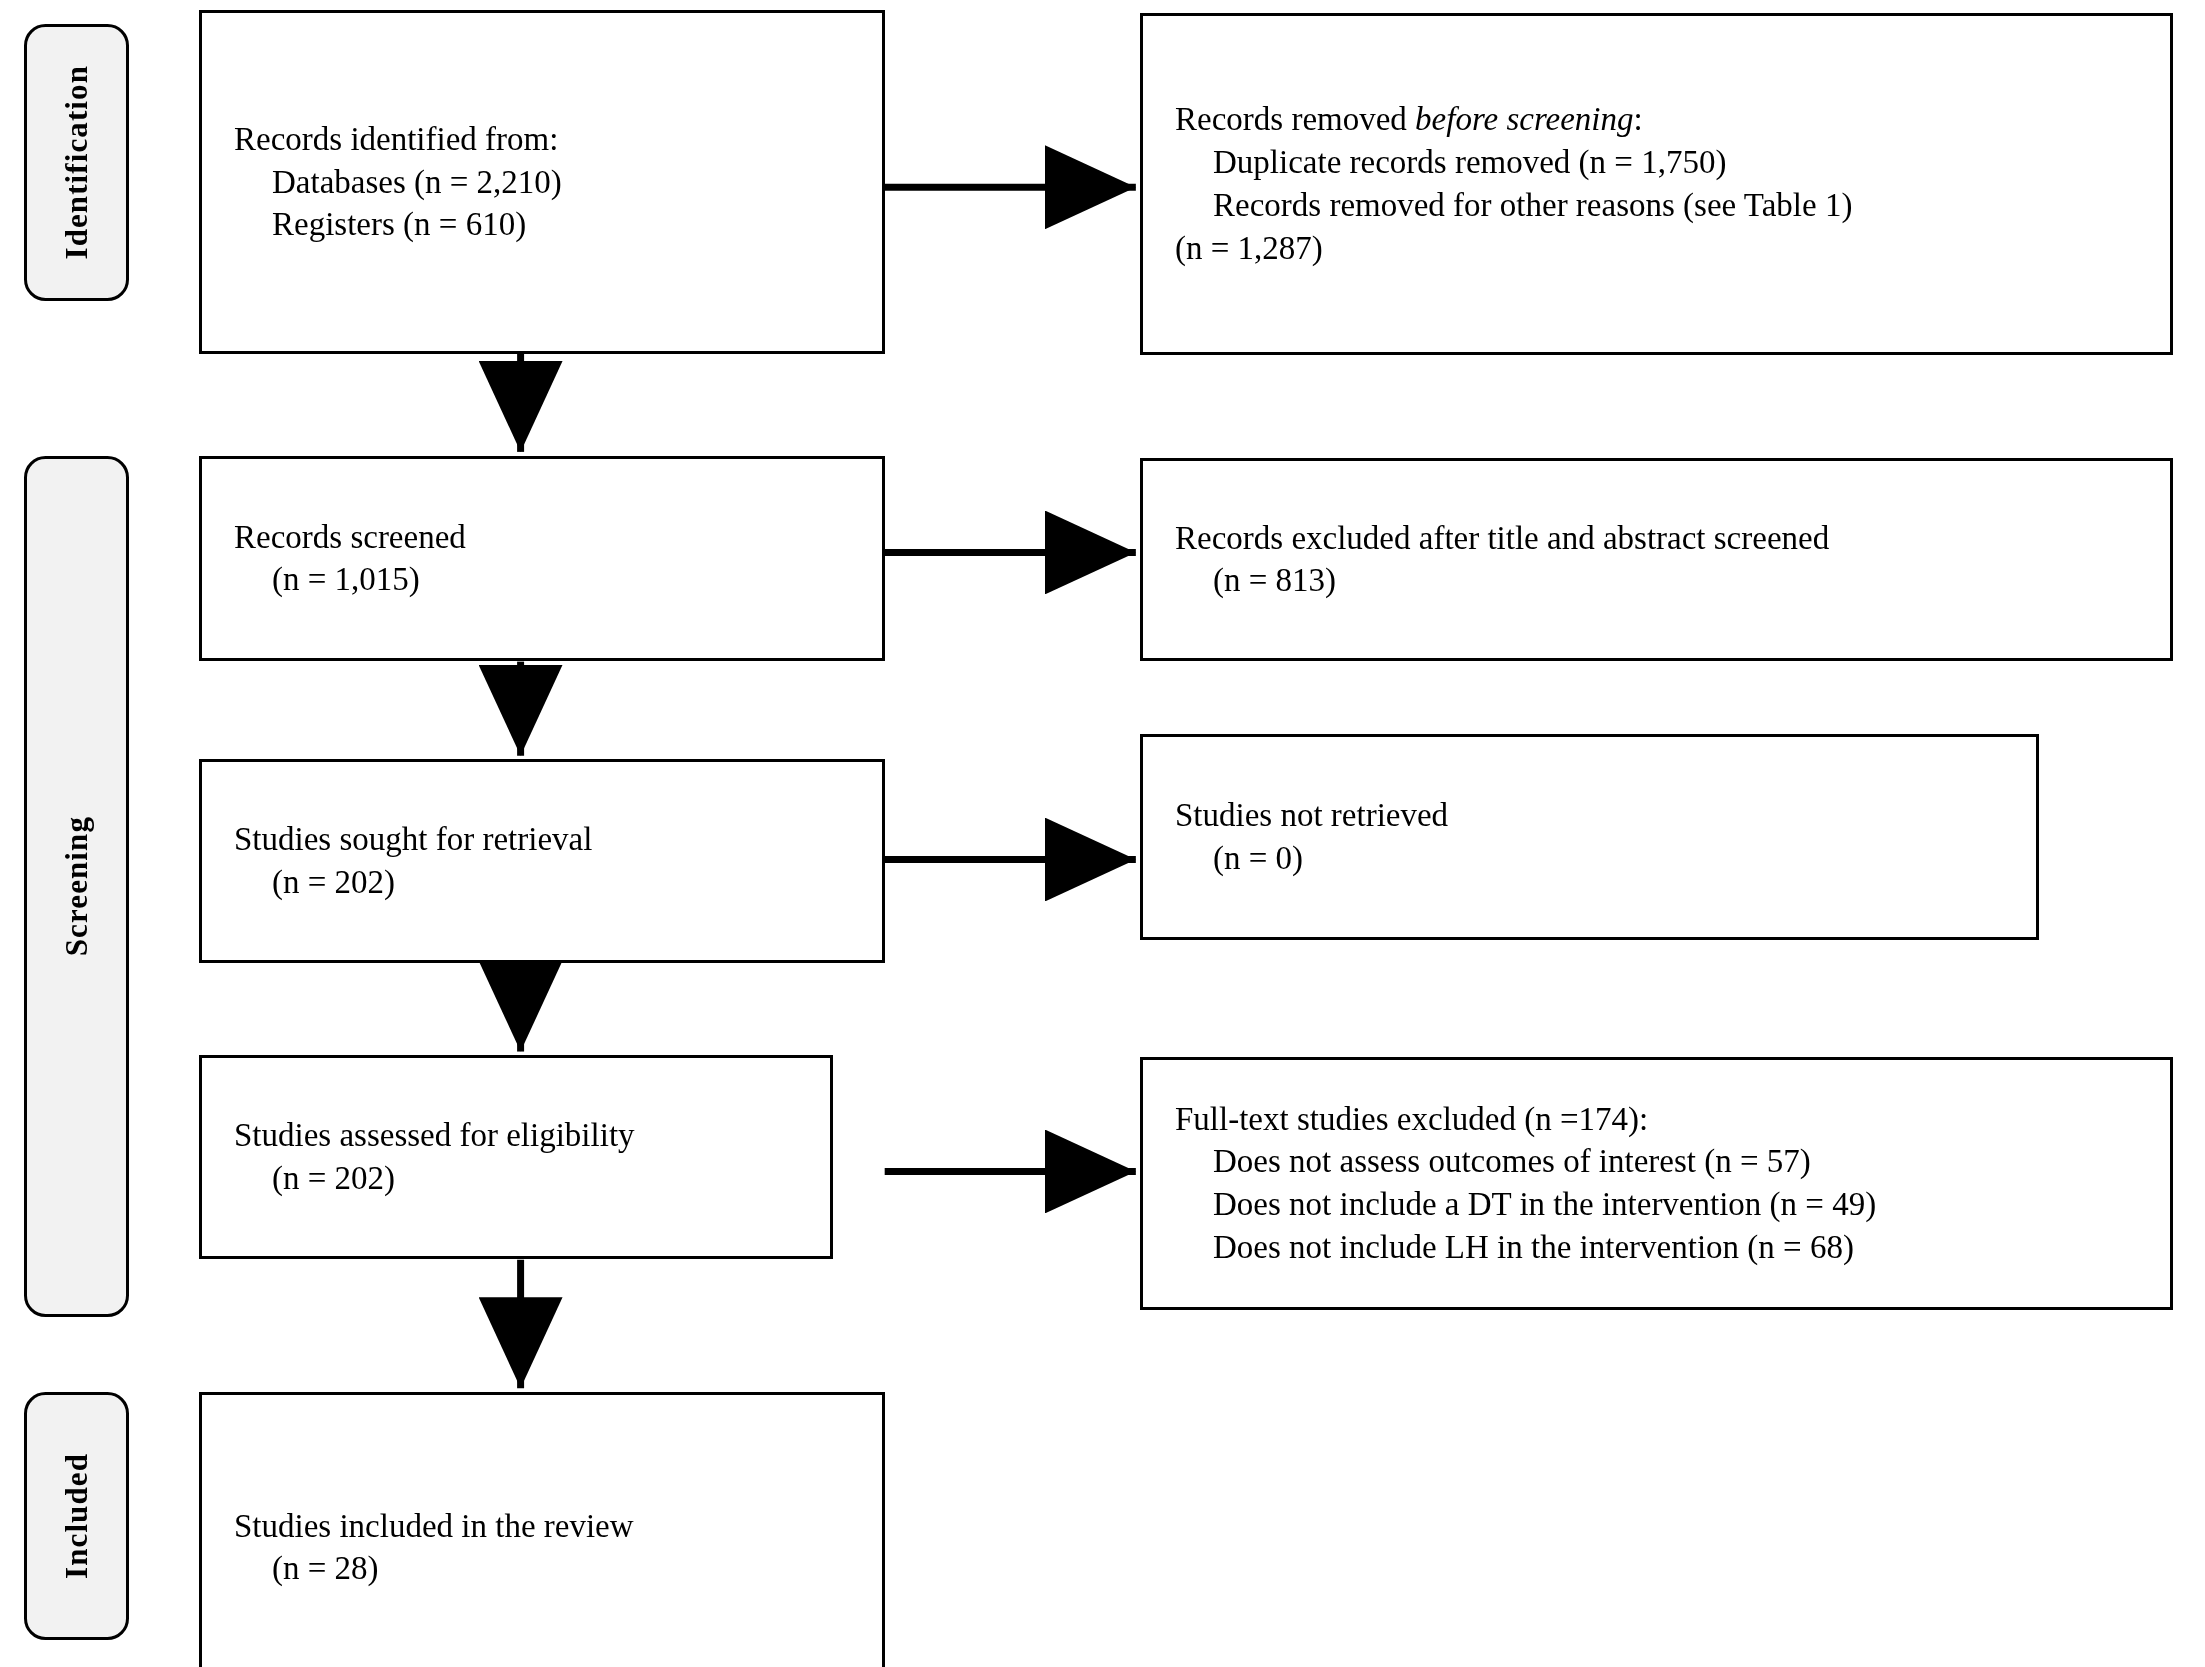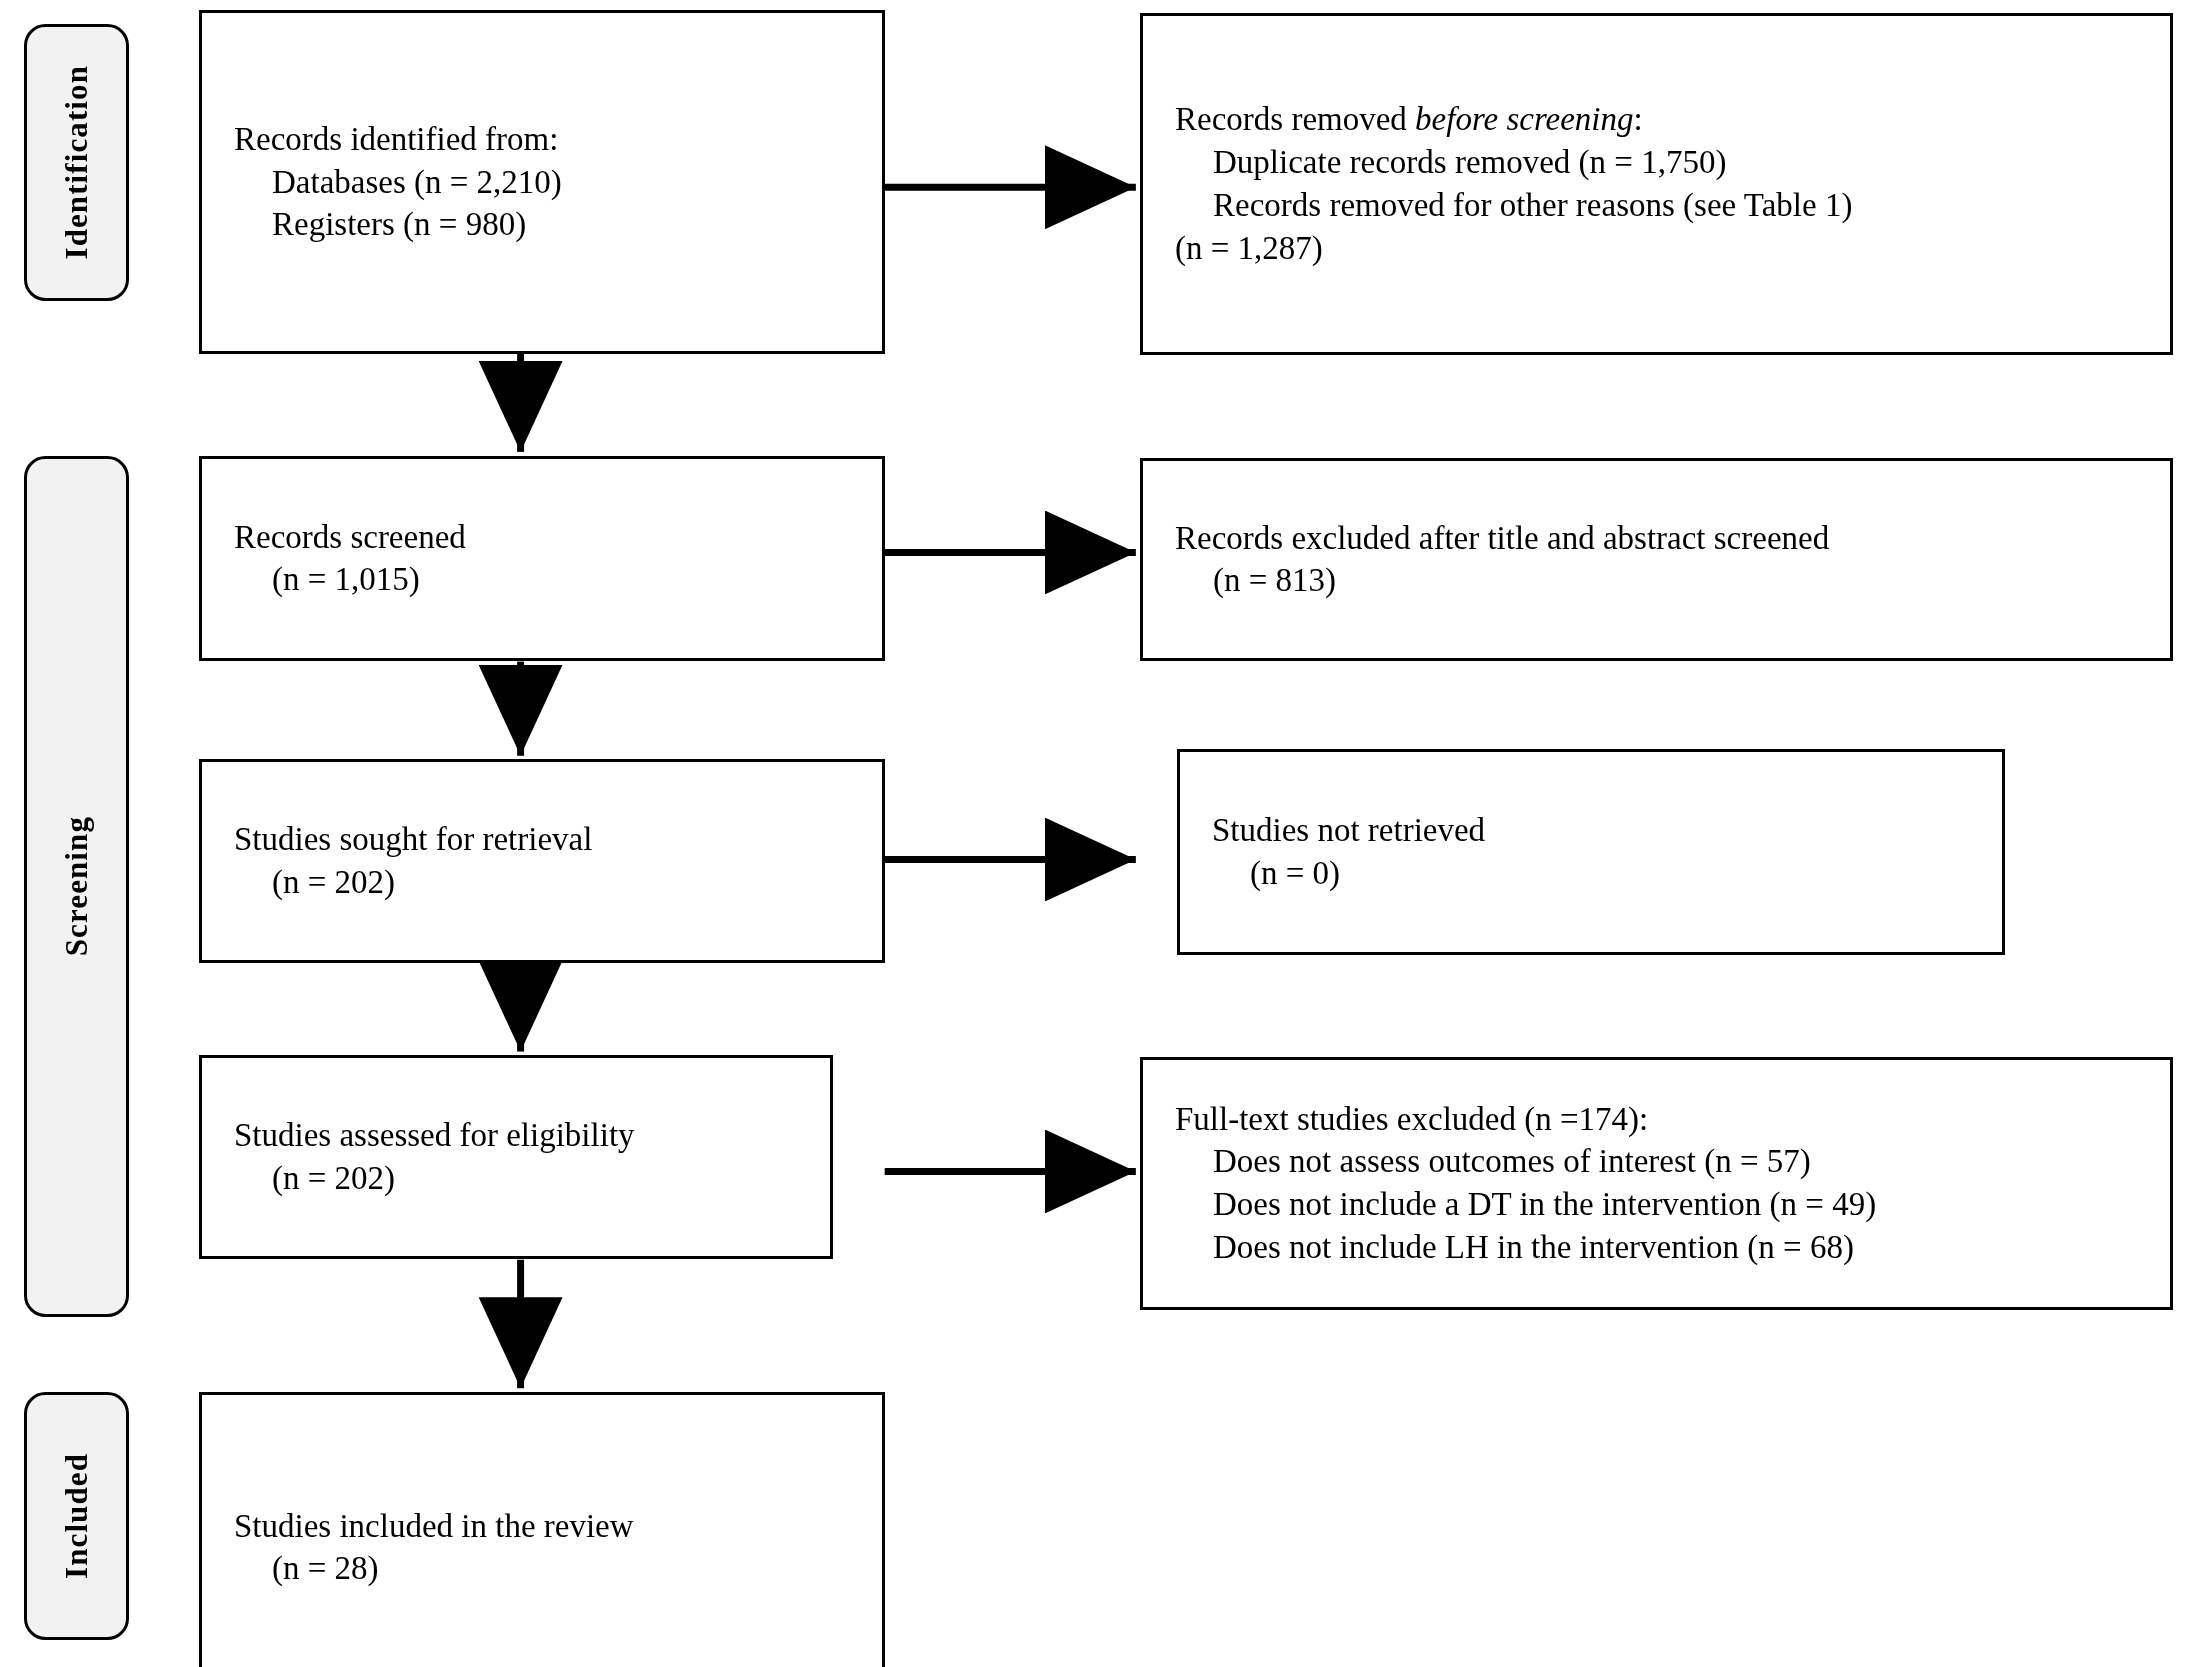--- a/index.html
+++ b/index.html
@@ -86,21 +86,21 @@
   </div>
 
   <div class="stage-label" style="left:24px; top:1392px; width:105px; height:248px;">
     <span>Included</span>
   </div>
 
   <div class="node-box" style="left:199px; top:9.7px; width:686px; height:344px;">
     <div class="node-text">
       <div class="node-line">Records identified from:</div>
       <div class="node-line indent">Databases (n = 2,210)</div>
-      <div class="node-line indent">Registers (n = 980)</div>
+      <div class="node-line indent">Registers (n = 610)</div>
     </div>
   </div>
 
   <div class="node-box" style="left:1140px; top:13.4px; width:1033px; height:342px;">
     <div class="node-text">
       <div class="node-line"><span>Records removed </span><em>before screening</em><span>:</span></div>
       <div class="node-line indent">Duplicate records removed (n = 1,750)</div>
       <div class="node-line indent">Records removed for other reasons (see Table 1)</div>
       <div class="node-line">(n = 1,287)</div>
     </div>
@@ -120,21 +120,21 @@
     </div>
   </div>
 
   <div class="node-box" style="left:199px; top:759px; width:686px; height:204px;">
     <div class="node-text">
       <div class="node-line">Studies sought for retrieval</div>
       <div class="node-line indent">(n = 202)</div>
     </div>
   </div>
 
-  <div class="node-box" style="left:1140px; top:749px; width:828px; height:206px;margin-left:37px;">
+  <div class="node-box" style="left:1140px; top:734px; width:899px; height:206px;">
     <div class="node-text">
       <div class="node-line">Studies not retrieved</div>
       <div class="node-line indent">(n = 0)</div>
     </div>
   </div>
 
   <div class="node-box" style="left:199px; top:1055px; width:634px; height:204px;">
     <div class="node-text">
       <div class="node-line">Studies assessed for eligibility</div>
       <div class="node-line indent">(n = 202)</div>

